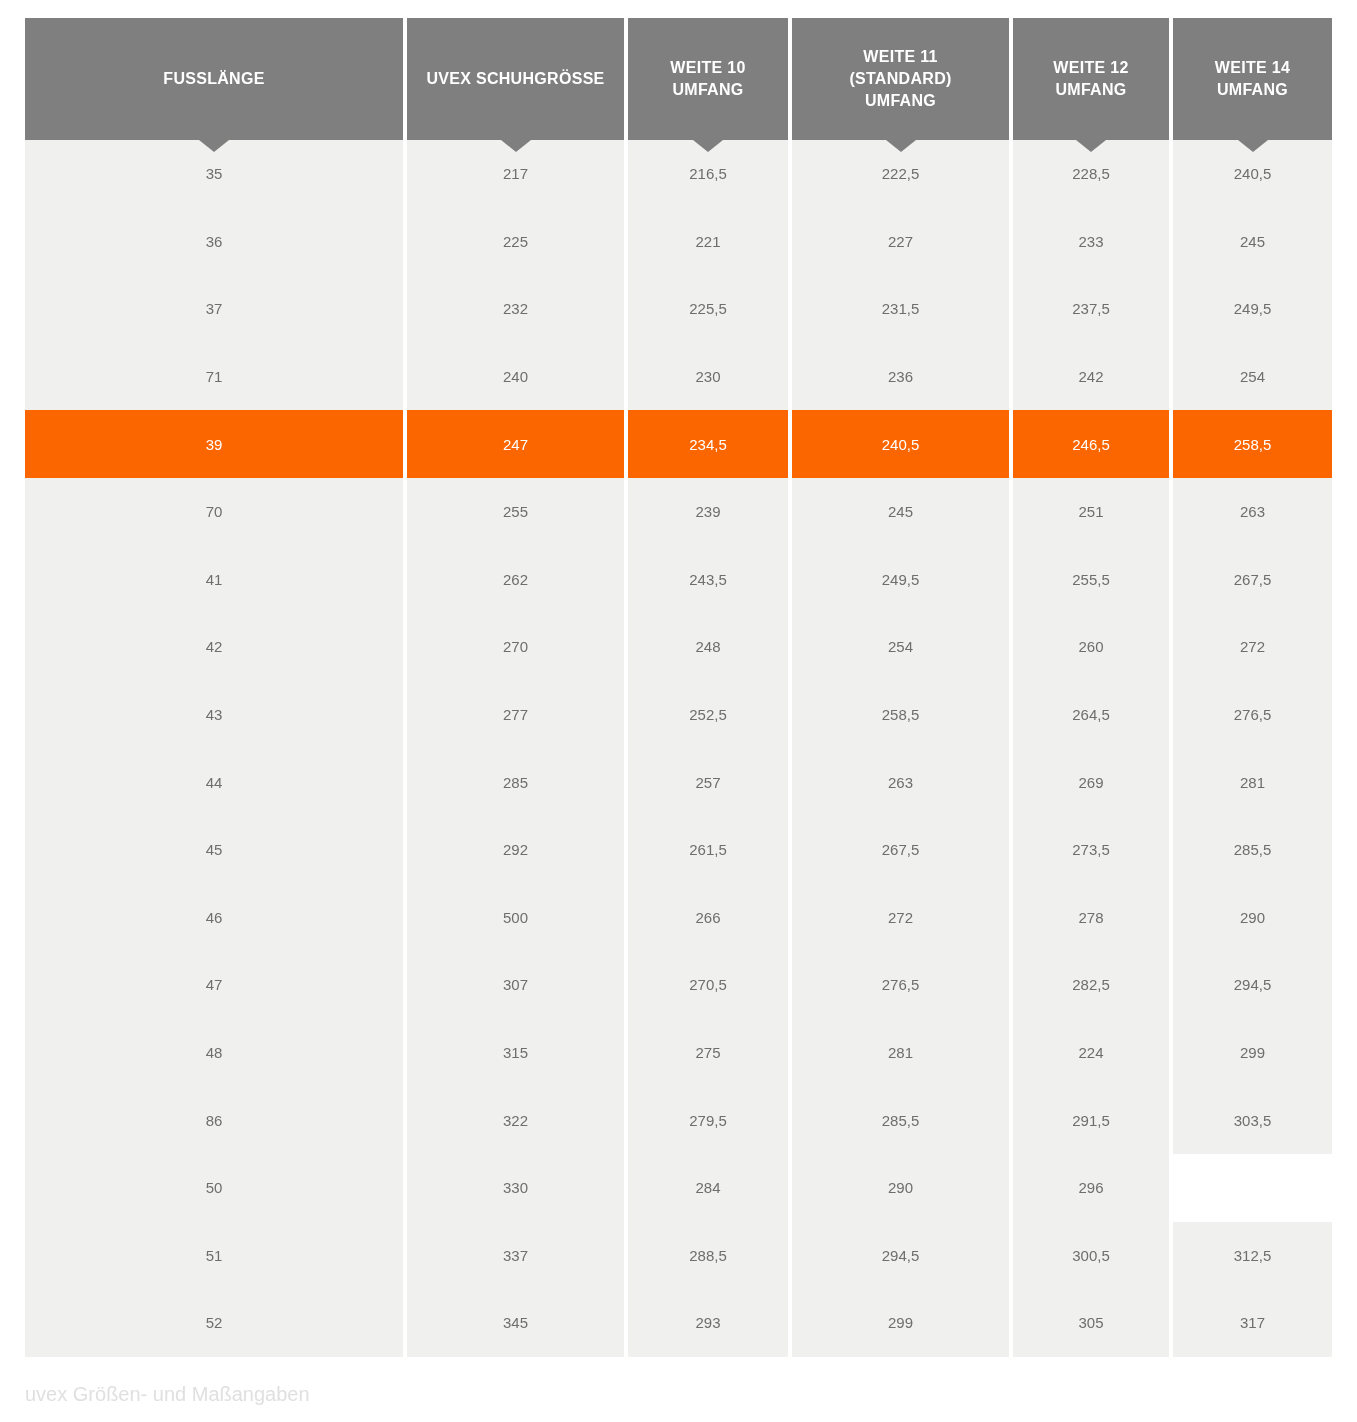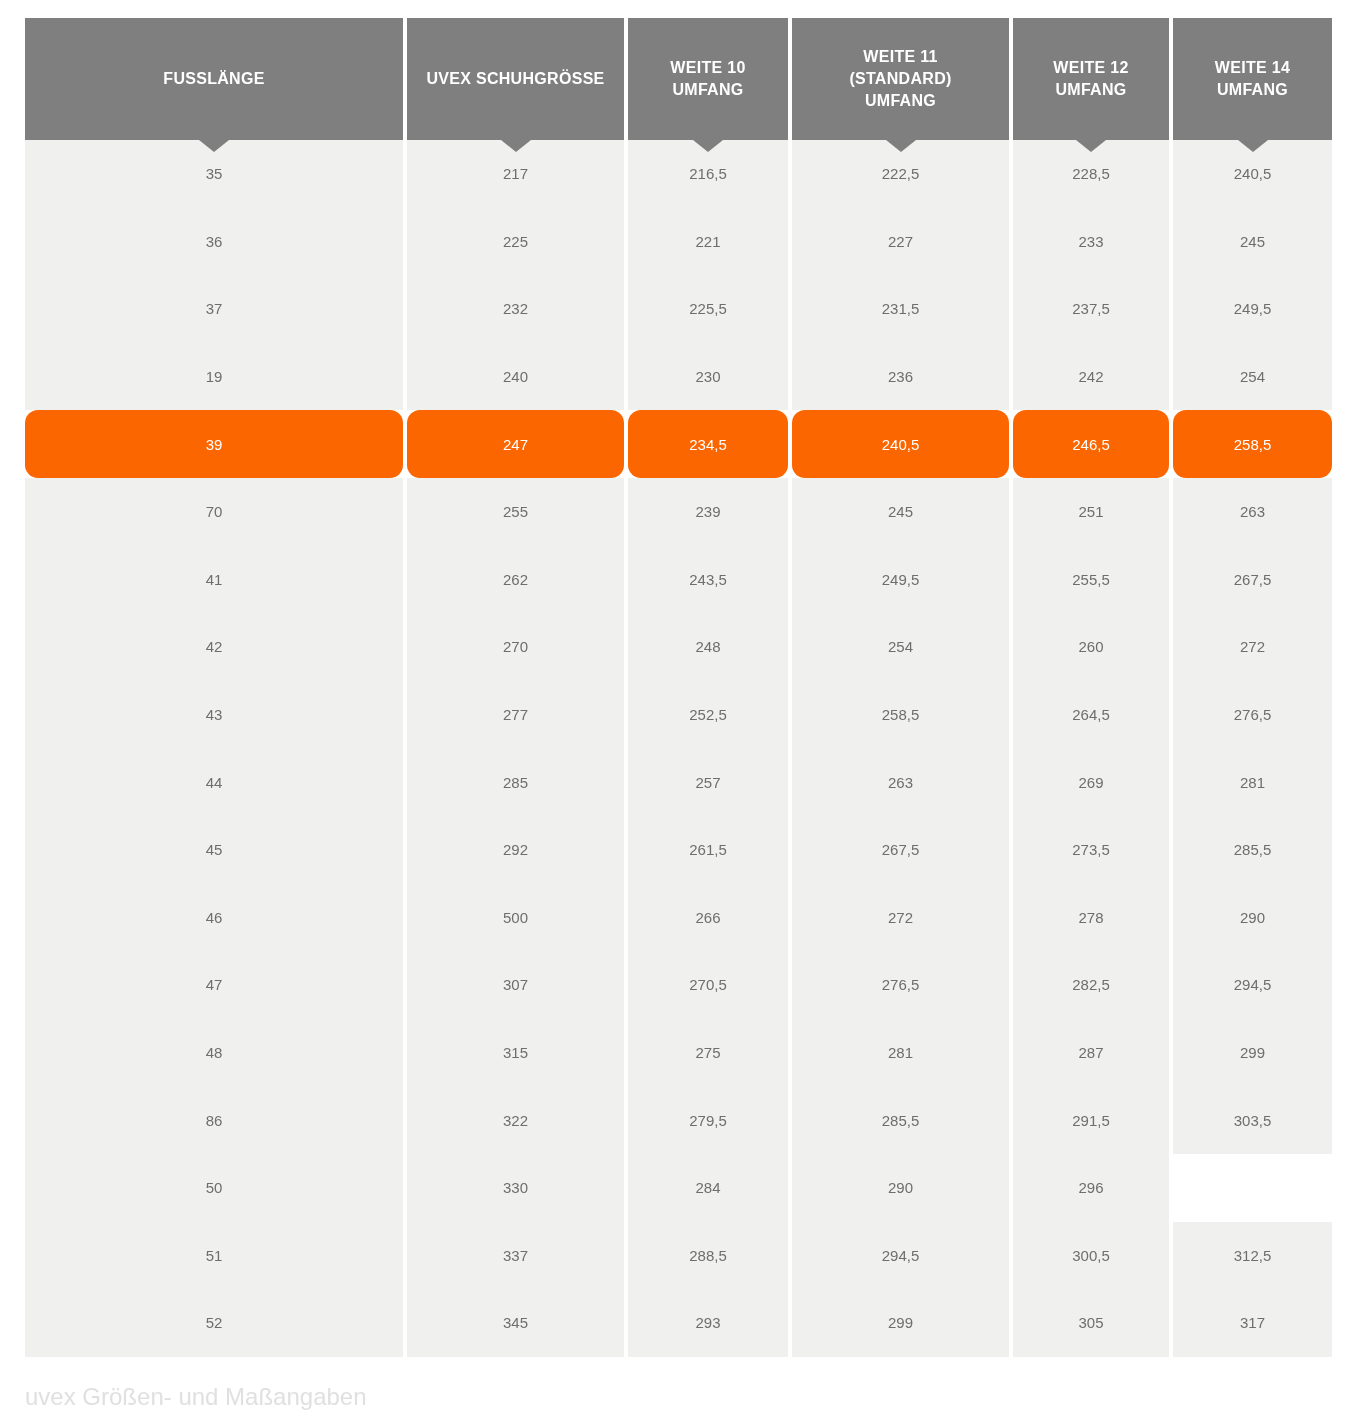--- a/index.html
+++ b/index.html
@@ -61,26 +61,25 @@
     background: var(--row-bg);
     color: var(--row-text);
     display: flex;
     align-items: center;
     justify-content: center;
     font-size: 15px;
   }
   .tbody .tr.highlight .td {
     background: var(--highlight-bg);
     color: var(--highlight-text);
-    border-radius: 13px;
   }
   
   .caption {
     margin-top: 26px;
-    font-size: 24px;
+    font-size: 20px;
     color: var(--caption-text);
   }
 </style>
 </head>
 <body>
 
 <div class="page">
   <div class="size-table">
     <div class="thead grid-row">
         <div class="th">
@@ -132,21 +131,21 @@
         </div>
         <div class="tr grid-row">
           <div class="td">37</div>
           <div class="td">232</div>
           <div class="td">225,5</div>
           <div class="td">231,5</div>
           <div class="td">237,5</div>
           <div class="td">249,5</div>
         </div>
         <div class="tr grid-row">
-          <div class="td">19</div>
+          <div class="td">71</div>
           <div class="td">240</div>
           <div class="td">230</div>
           <div class="td">236</div>
           <div class="td">242</div>
           <div class="td">254</div>
         </div>
         <div class="tr grid-row highlight">
           <div class="td">39</div>
           <div class="td">247</div>
           <div class="td">234,5</div>
@@ -216,21 +215,21 @@
           <div class="td">270,5</div>
           <div class="td">276,5</div>
           <div class="td">282,5</div>
           <div class="td">294,5</div>
         </div>
         <div class="tr grid-row">
           <div class="td">48</div>
           <div class="td">315</div>
           <div class="td">275</div>
           <div class="td">281</div>
-          <div class="td">287</div>
+          <div class="td">224</div>
           <div class="td">299</div>
         </div>
         <div class="tr grid-row">
           <div class="td">86</div>
           <div class="td">322</div>
           <div class="td">279,5</div>
           <div class="td">285,5</div>
           <div class="td">291,5</div>
           <div class="td">303,5</div>
         </div>

